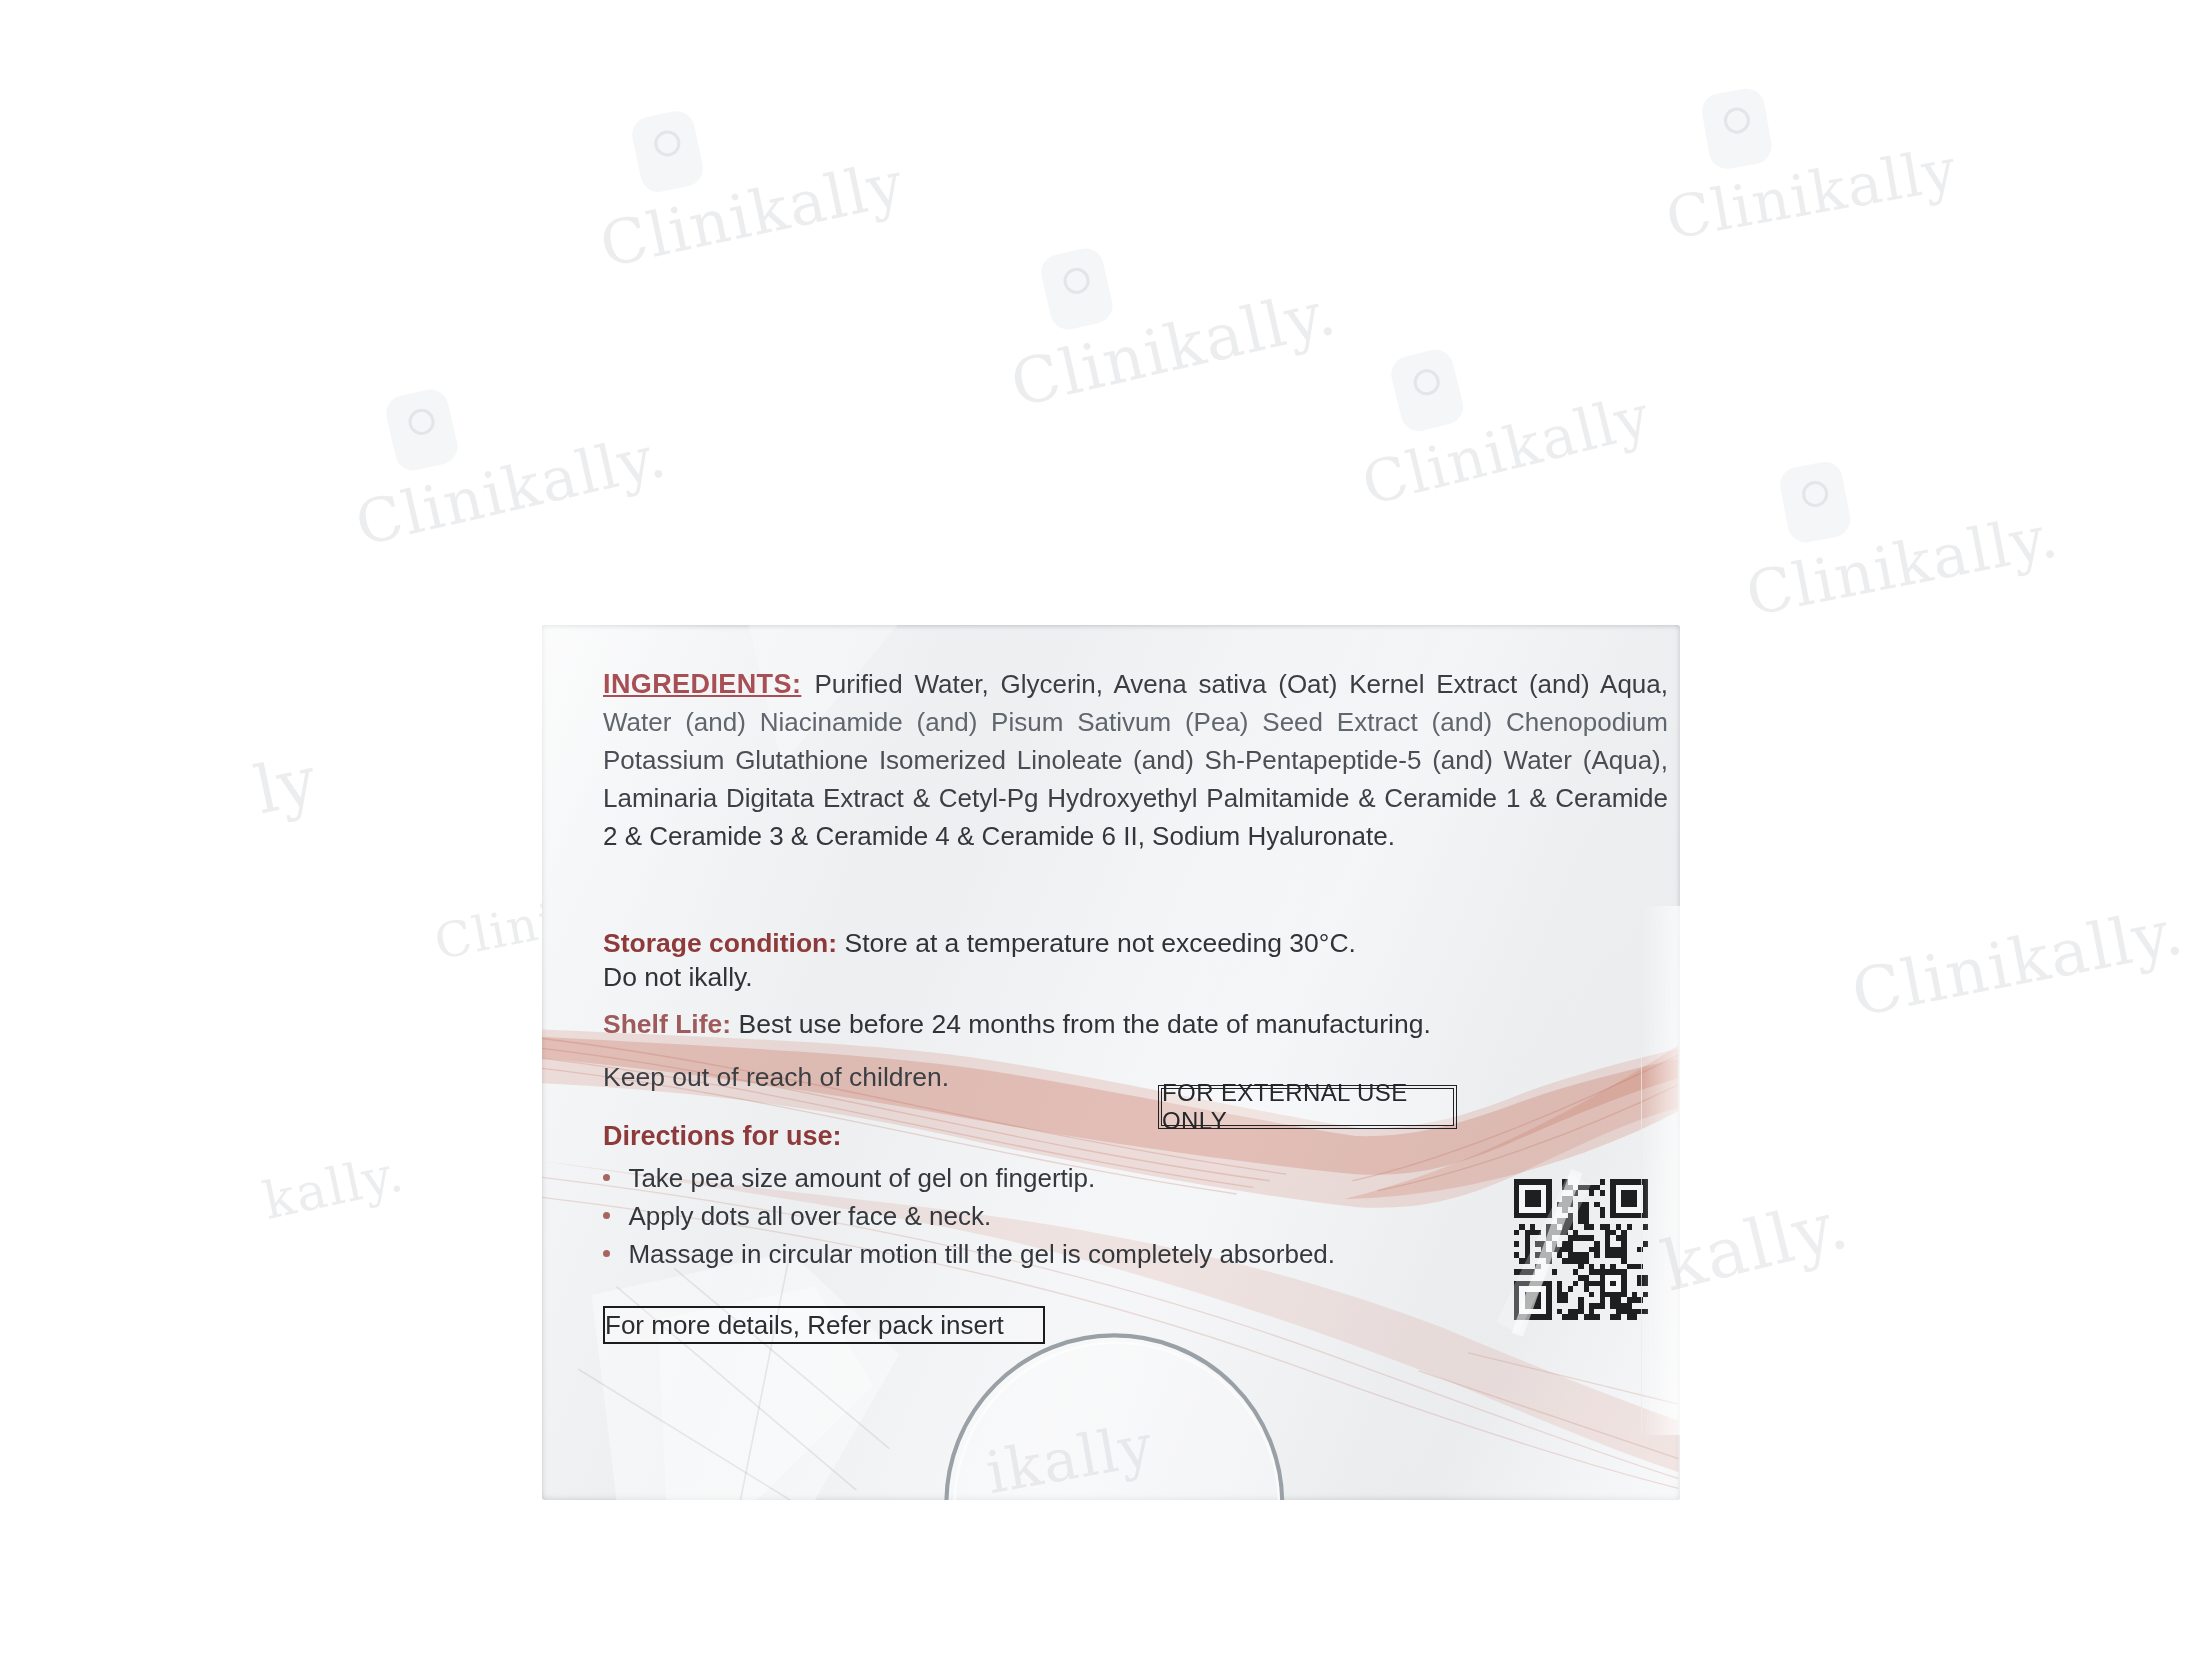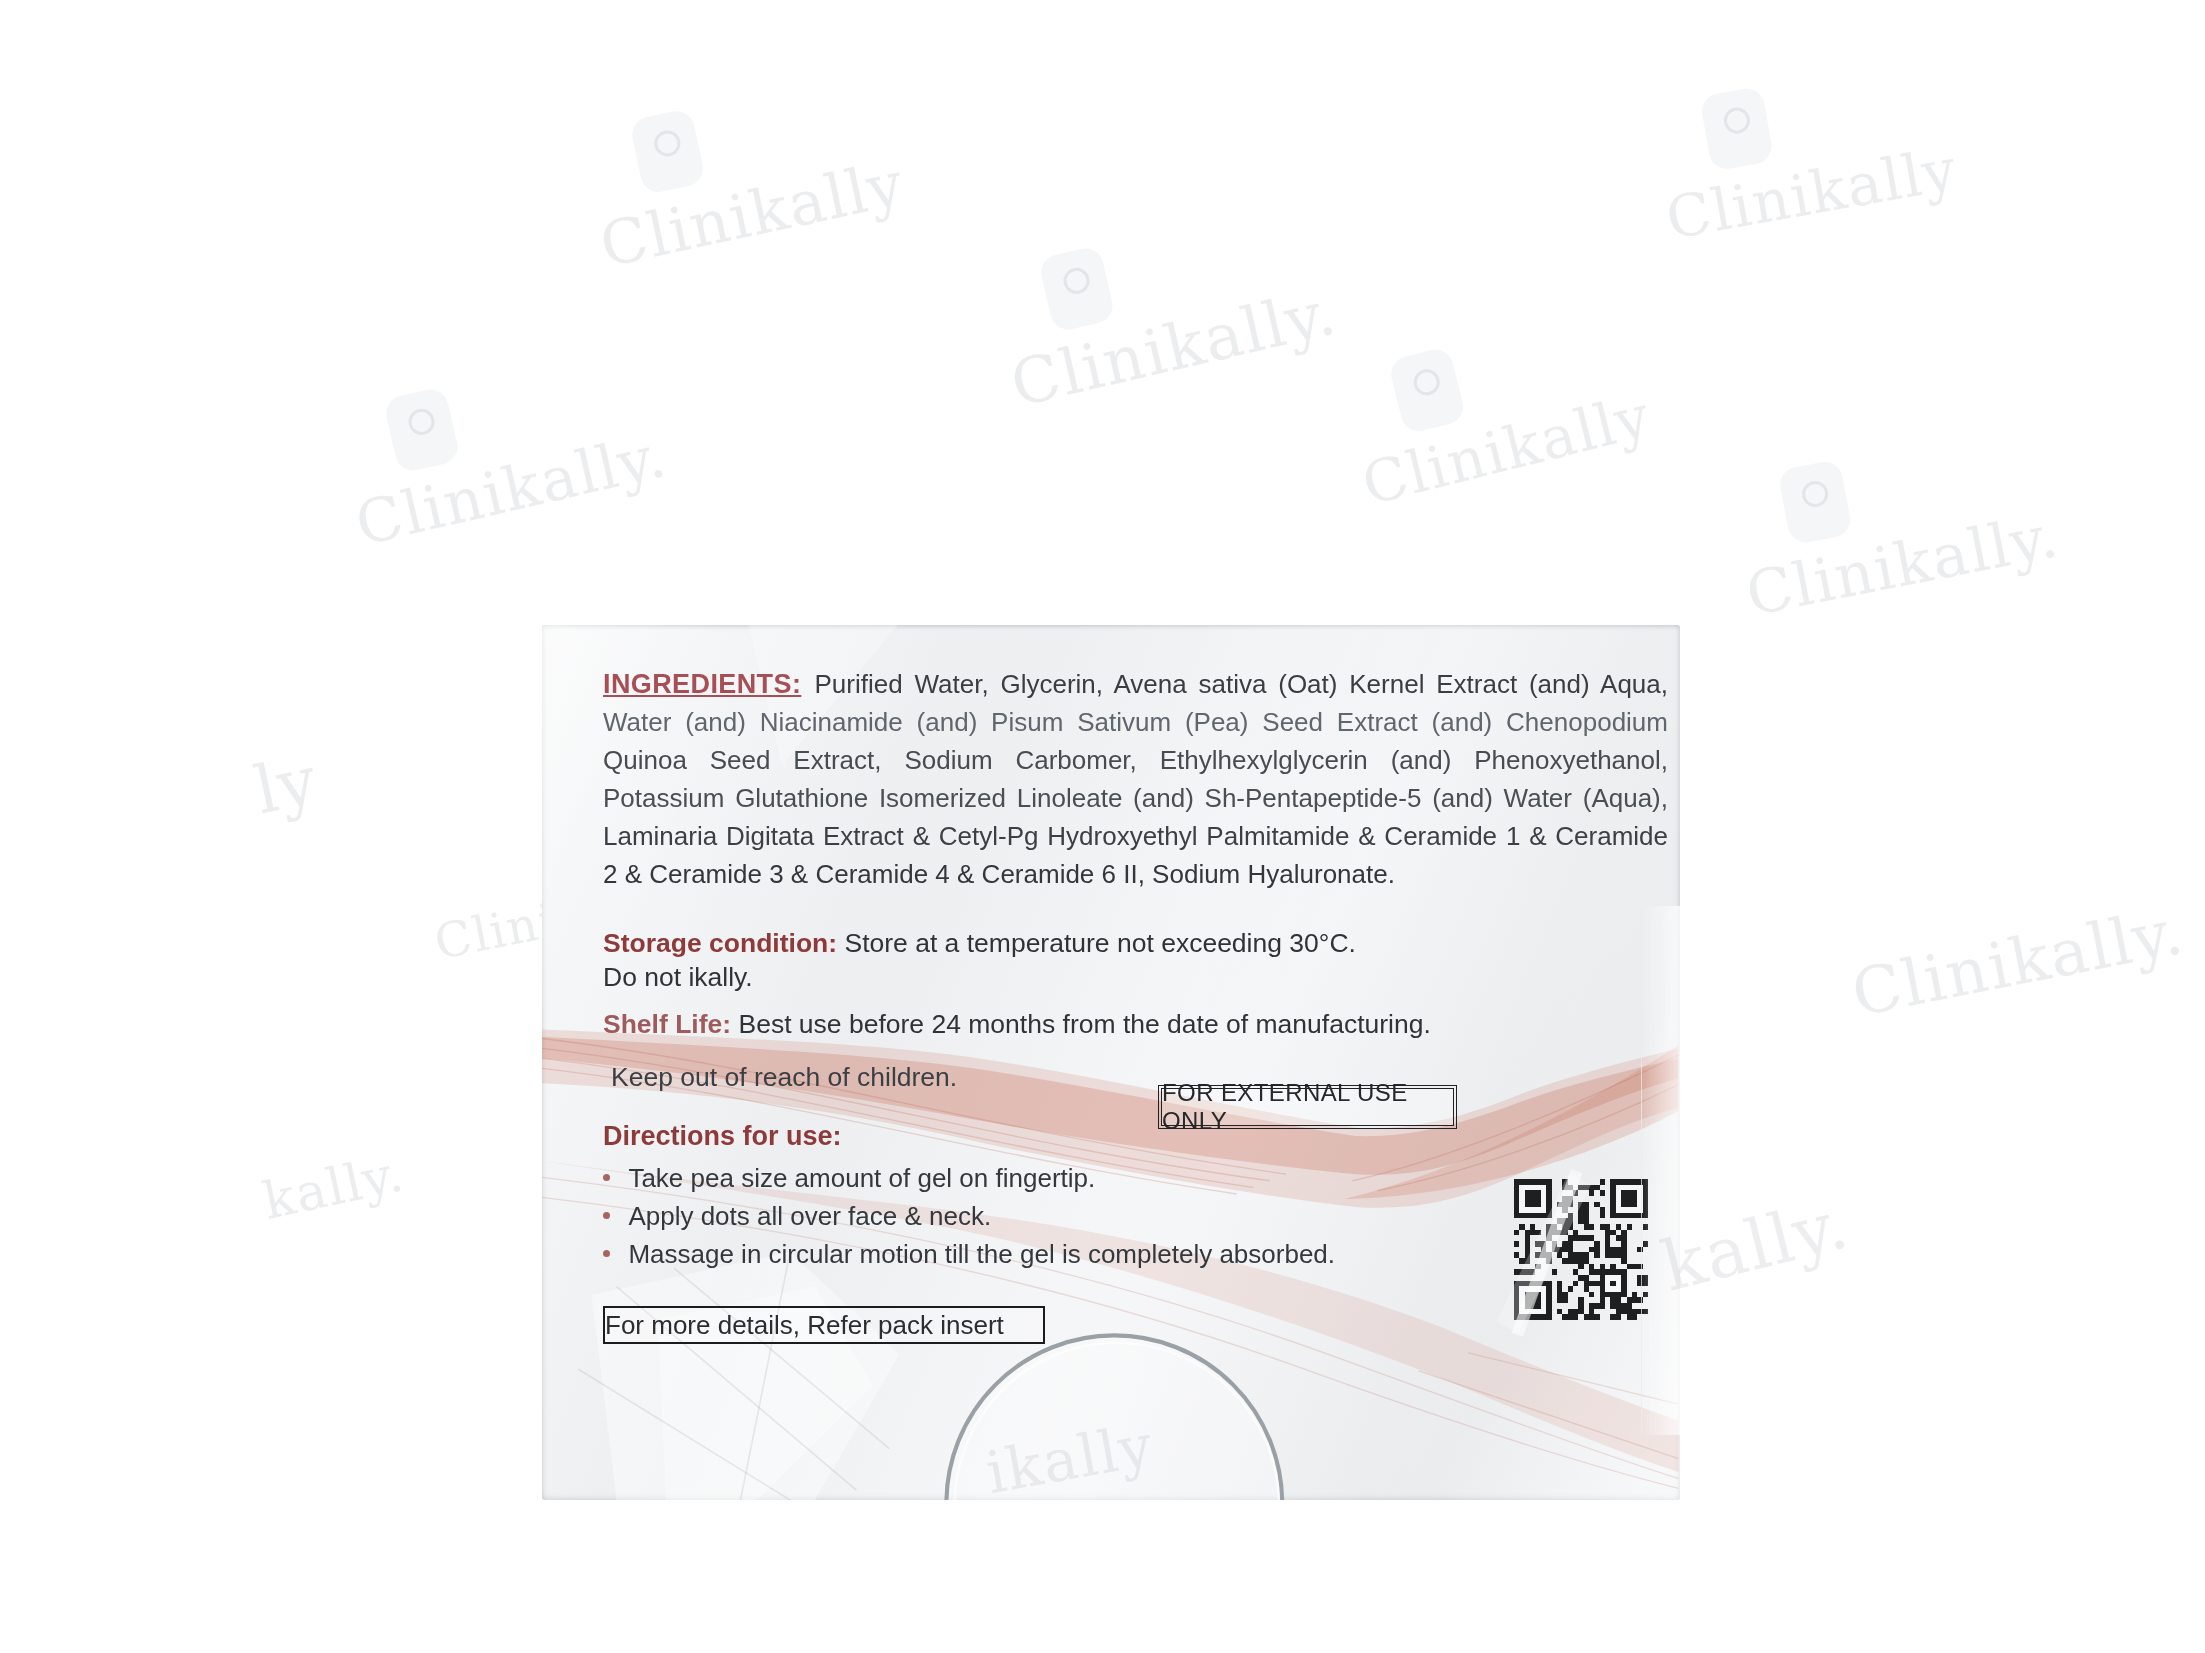--- a/index.html
+++ b/index.html
@@ -37,21 +37,21 @@
   .ing{left:61px;top:40px;width:1065px;font-size:26px;line-height:38px;}
   .jline{text-align:justify;text-align-last:justify;}
   .jlast{text-align:left;}
   .ing-h{color:#a84f55;font-weight:700;font-size:27px;margin-right:13.2px;letter-spacing:0.4px;text-decoration:underline;}
   .ing .l2{color:#60666d;} .ing .l3{color:#474c51;} .ing .l4{color:#4a4f55;}
   .ing .l5{color:#3c4045;} .ing .l6{color:#33373b;}
   .red-h{color:#8e3a3a;font-weight:700;}
   .faded{opacity:0.82;}
   .storage{left:61px;top:301px;font-size:26.5px;line-height:34px;color:#303336;}
   .shelf{left:61px;top:384px;font-size:26.5px;color:#303336;}
-  .keepout{left:69px;top:437px;font-size:26.5px;color:#3b3f43;}
+  .keepout{left:61px;top:437px;font-size:26.5px;color:#3b3f43;}
   .extbox{left:619px;top:463px;width:291px;height:36px;border:1.7px solid #1f2124;
           outline:1.7px solid #1f2124;outline-offset:2.5px;display:flex;align-items:center;
           justify-content:center;font-size:24px;letter-spacing:0.4px;color:#26282b;
           background:rgba(255,255,255,0.25);}
   .dirs-h{left:61px;top:496px;font-size:27px;}
   .dirs{left:61px;top:534px;font-size:26px;line-height:38px;color:#34383c;}
   .dir-row{display:flex;align-items:baseline;}
   .dot{width:7.4px;height:7.4px;border-radius:50%;background:#9b4b44;opacity:0.85;
        margin-right:18px;position:relative;top:-5.8px;flex:0 0 auto;}
   .detbox{left:61px;top:681px;width:442px;height:38px;border:2.5px solid #1a1c1e;
@@ -155,21 +155,20 @@
     </svg>
 
     <div class="sheen"></div>
     <div class="fold-right"></div>
 
     <div class="txt ing">
       <div class="jline">
         <span class="ing-h">INGREDIENTS:</span><span>Purified Water, Glycerin, Avena sativa (Oat) Kernel Extract (and) Aqua,</span>
       </div>
       <div class="jline l2">Water (and) Niacinamide (and) Pisum Sativum (Pea) Seed Extract (and) Chenopodium</div>
-      <div class="jline l3">Quinoa Seed Extract, Sodium Carbomer, Ethylhexylglycerin (and) Phenoxyethanol,</div>
       <div class="jline l4">Potassium Glutathione Isomerized Linoleate (and) Sh-Pentapeptide-5 (and) Water (Aqua),</div>
       <div class="jline l5">Laminaria Digitata Extract &amp; Cetyl-Pg Hydroxyethyl Palmitamide &amp; Ceramide 1 &amp; Ceramide</div>
       <div class="jlast l6">2 &amp; Ceramide 3 &amp; Ceramide 4 &amp; Ceramide 6 II, Sodium Hyaluronate.</div>
     </div>
 
     <div class="txt storage">
       <div>
         <span class="red-h">Storage condition:</span>
         <span>Store at a temperature not exceeding 30°C.</span>
       </div>

